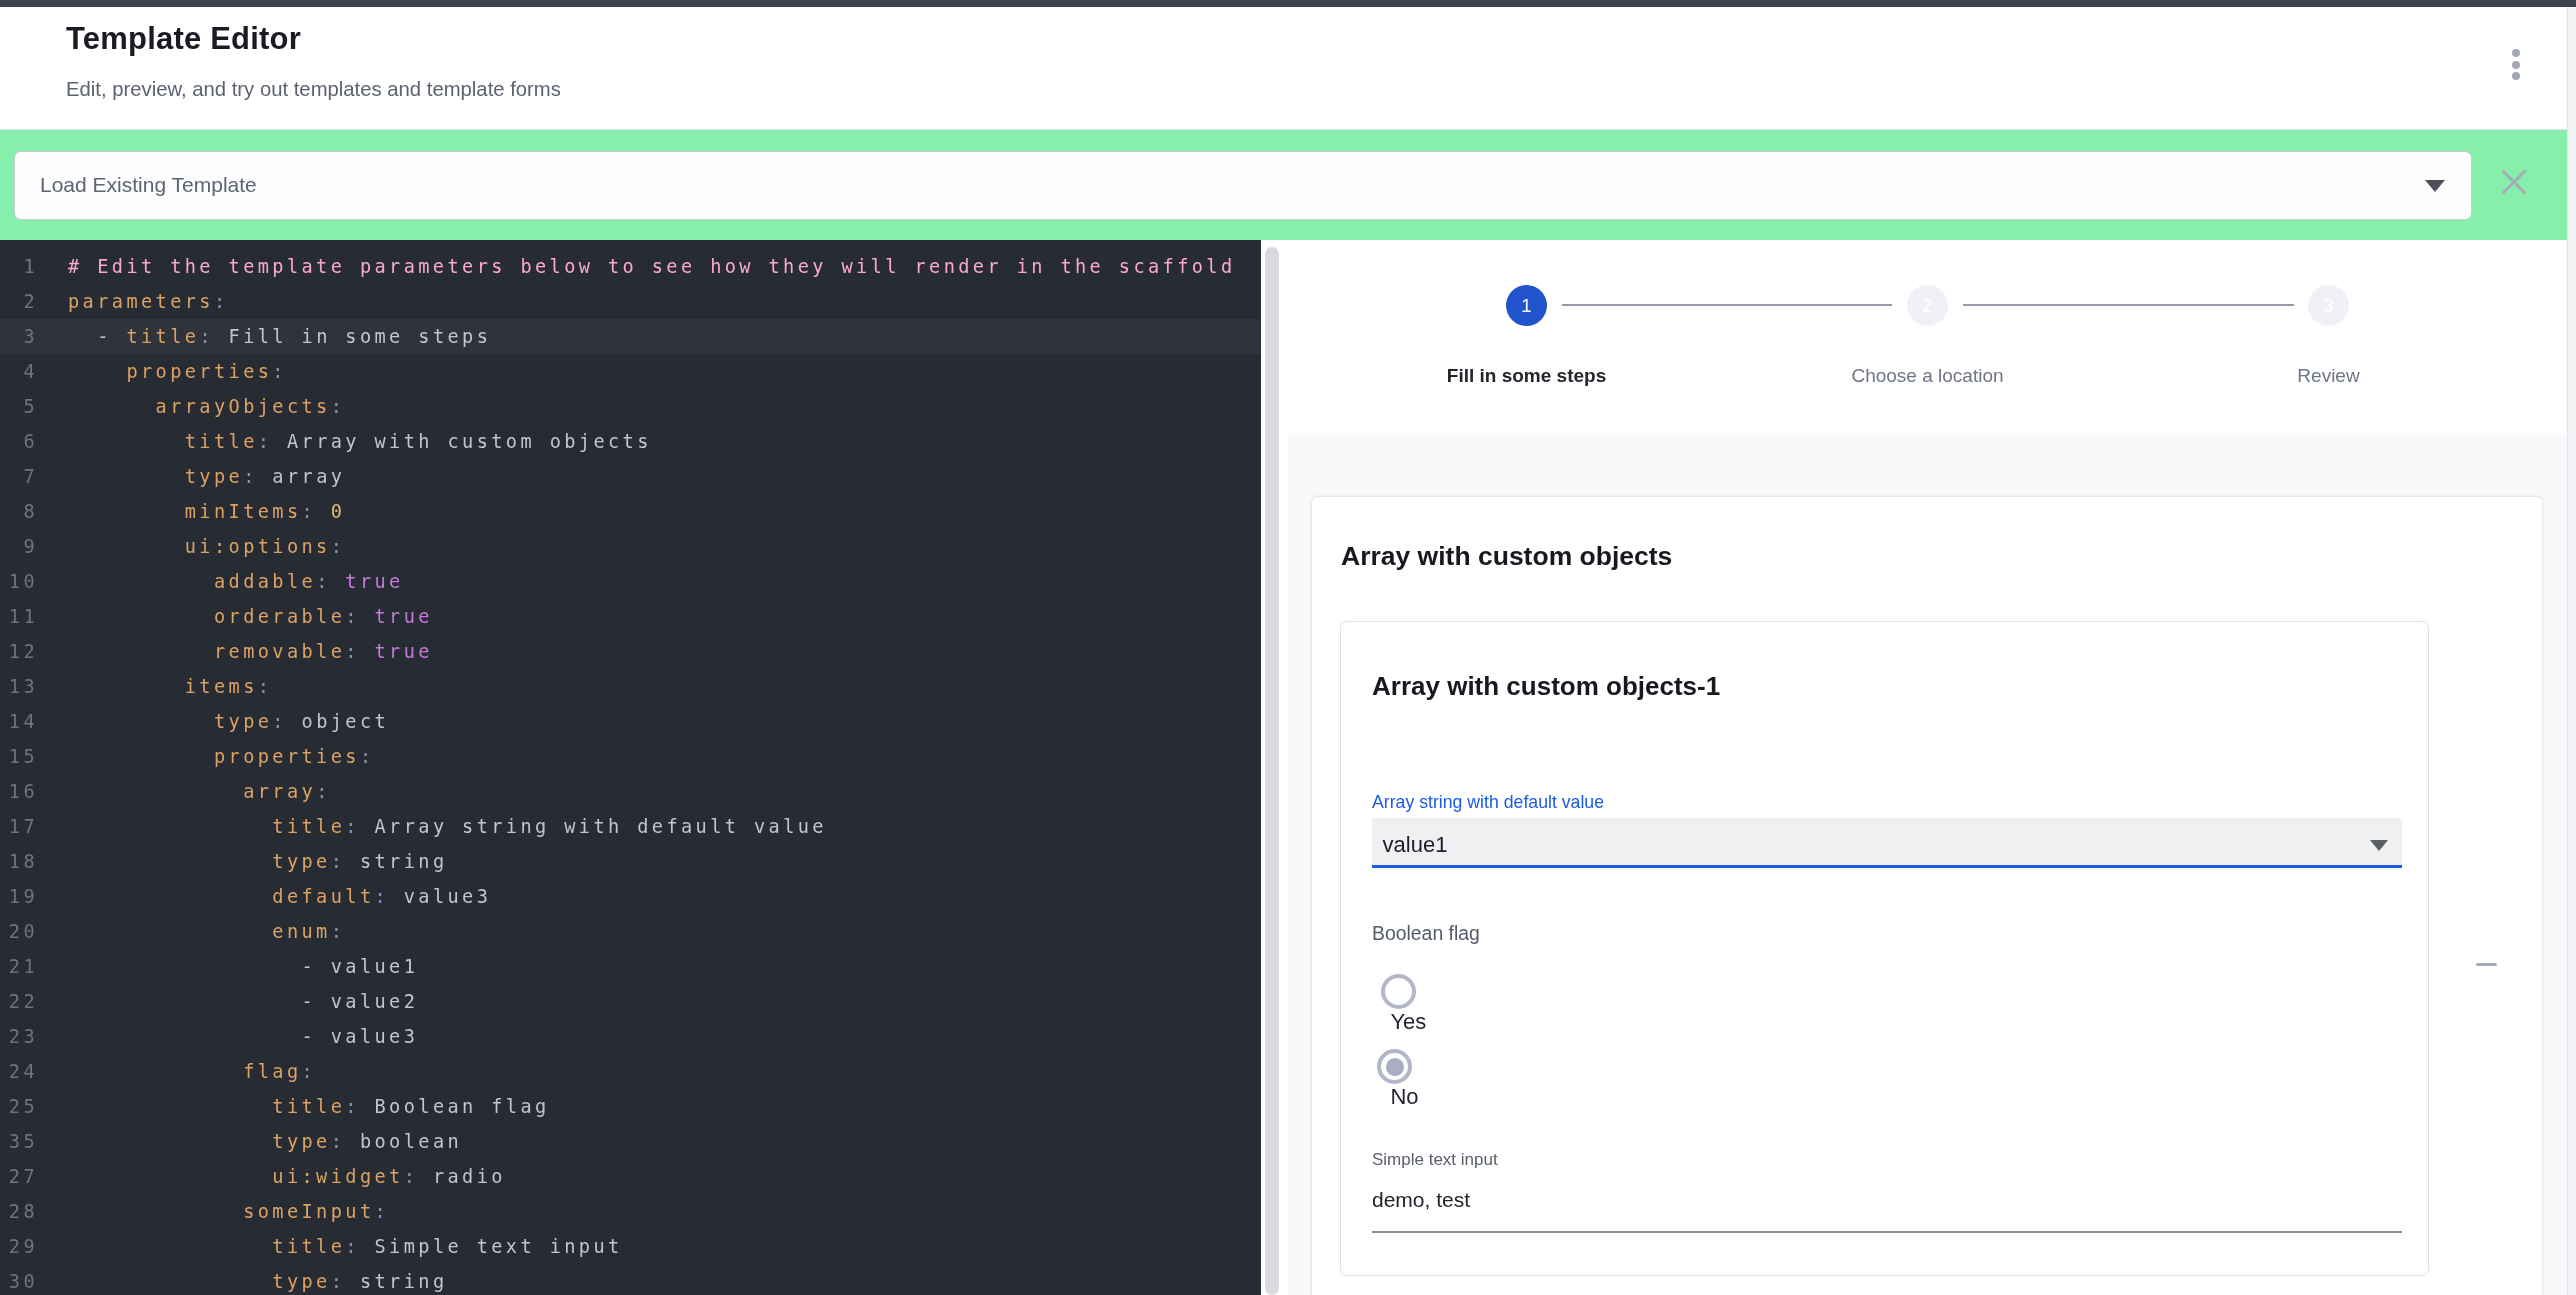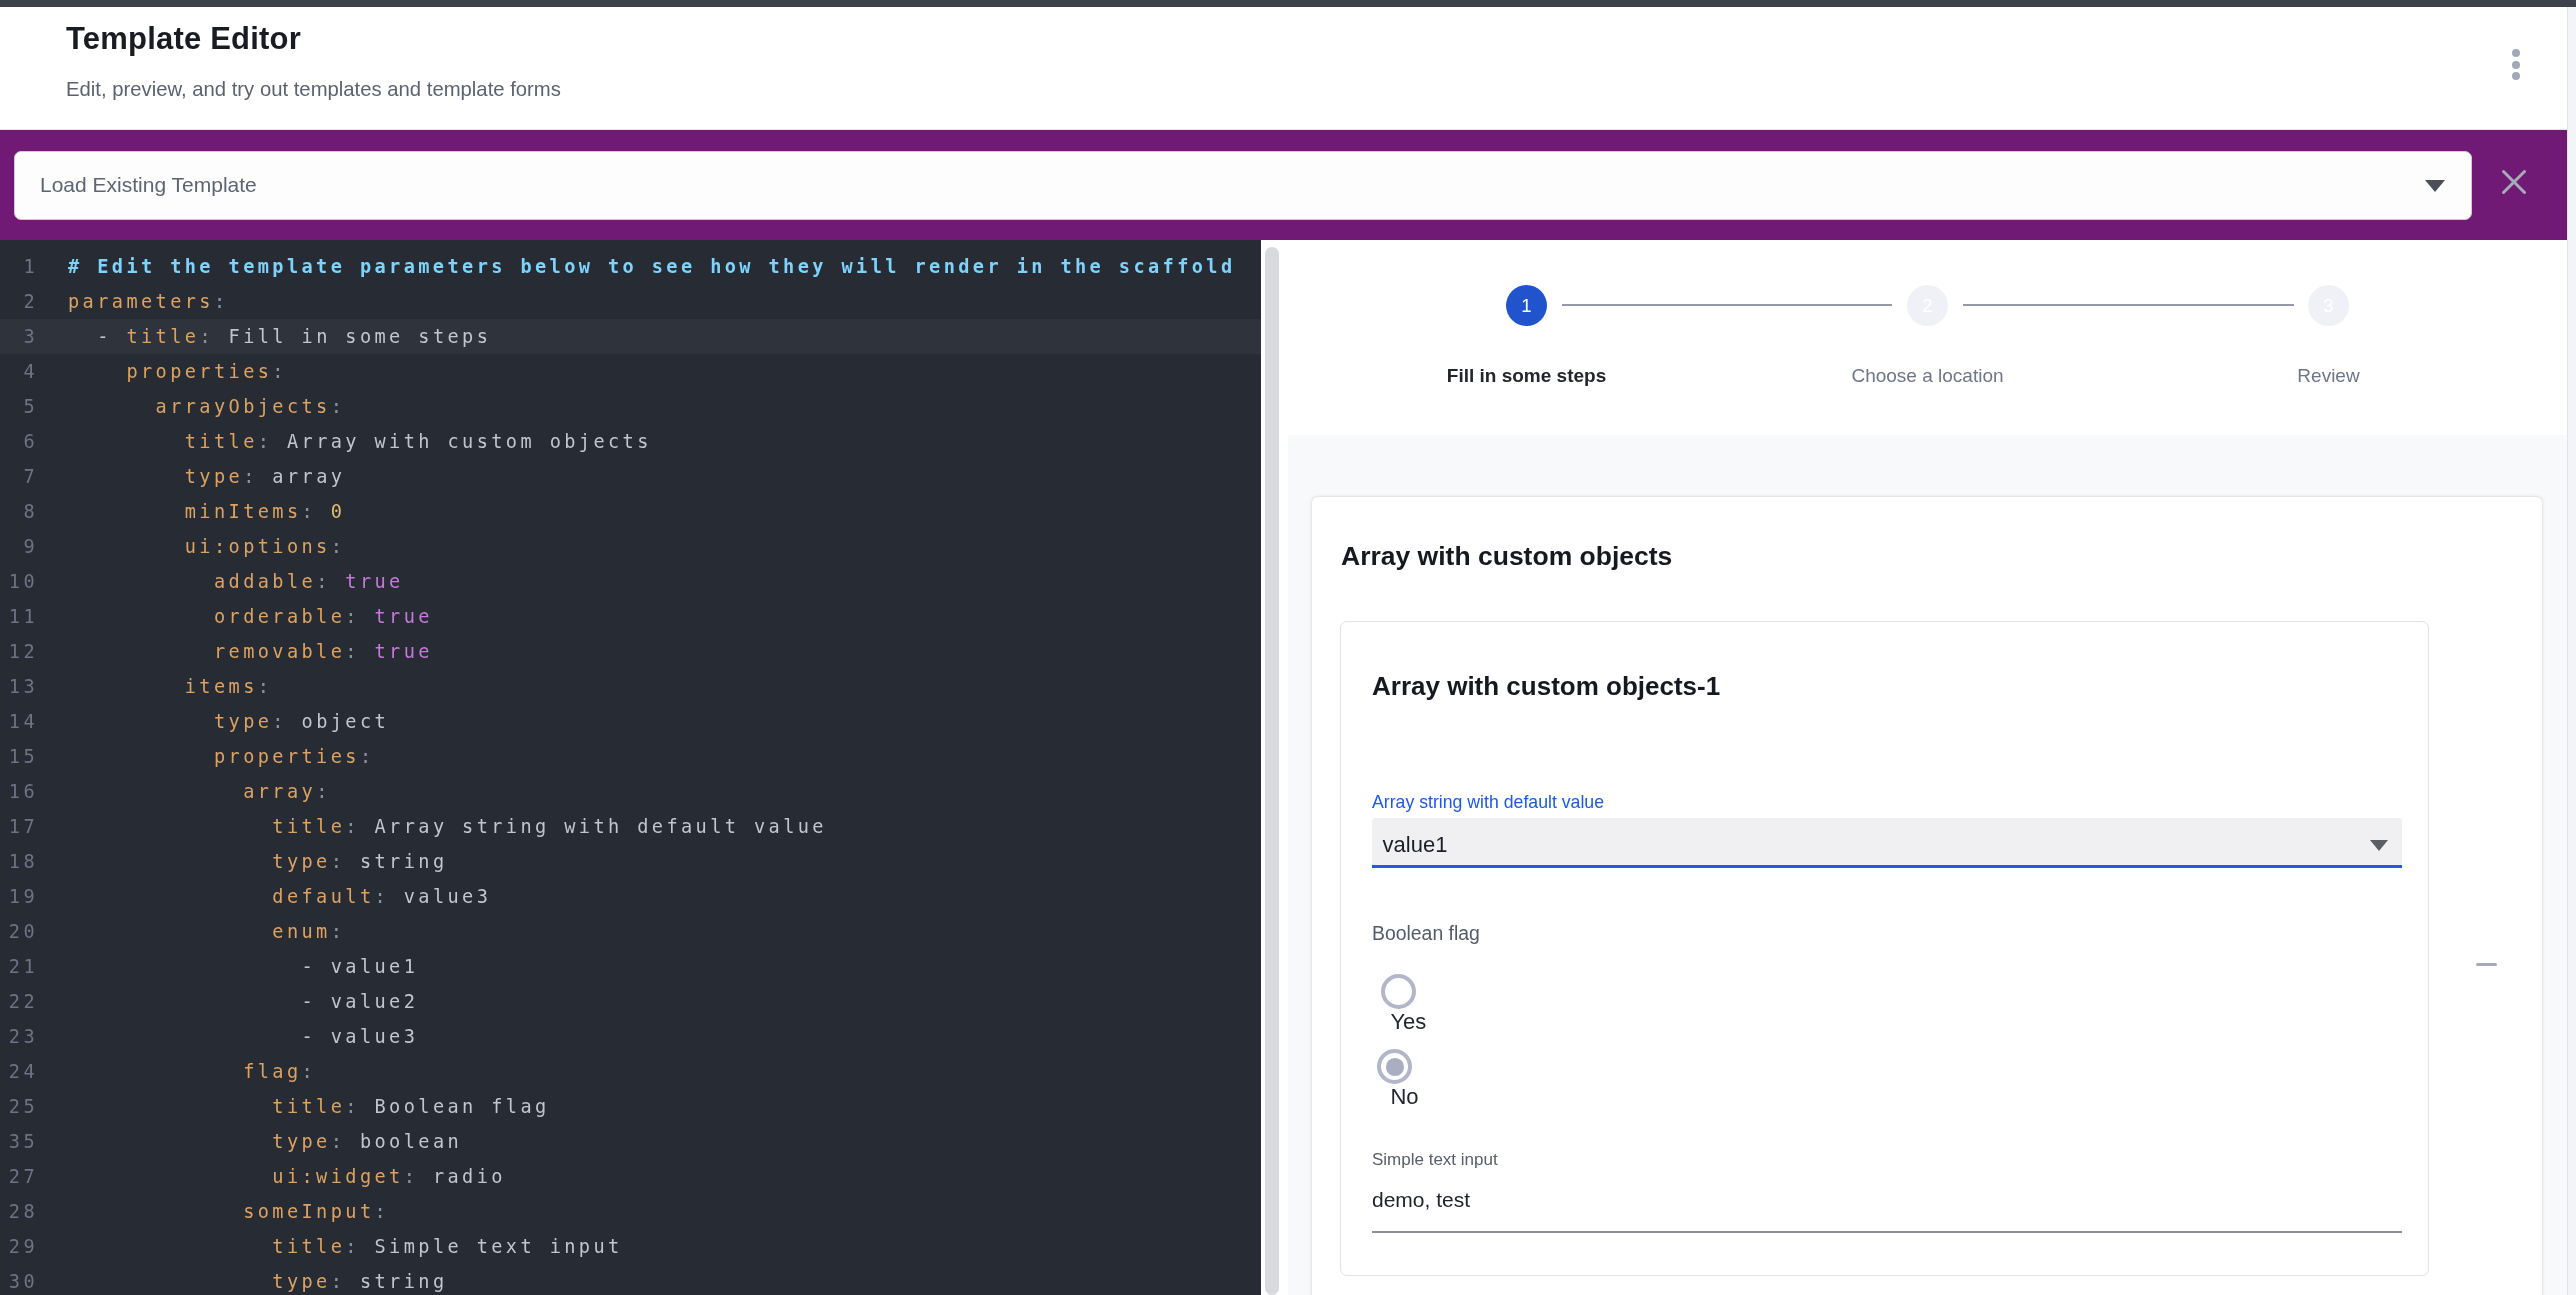--- a/index.html
+++ b/index.html
@@ -14,40 +14,40 @@
 
   
   .header { position:absolute; left:0; top:7px; width:2576px; height:123px; background:#ffffff; border-bottom:1.8px solid #e3e5ea; }
   .page-title { position:absolute; left:66px; top:14px; font-size:31px; font-weight:700; color:#191c22; letter-spacing:0.2px; }
   .page-subtitle { position:absolute; left:66px; top:71px; font-size:20.3px; color:#5b6270; }
   .kebab { position:absolute; left:2494px; top:35px; width:42px; height:58px; cursor:pointer; }
   .kebab i { position:absolute; left:17.7px; width:8px; height:8px; border-radius:50%; background:#a3a8b6; }
   .kebab i:nth-child(1){ top:7px; } .kebab i:nth-child(2){ top:18.6px; } .kebab i:nth-child(3){ top:30px; }
 
   
-  .toolbar { position:absolute; left:0; top:130px; width:2576px; height:110px; background:#701a75; }
+  .toolbar { position:absolute; left:0; top:130px; width:2576px; height:110px; background:#86efac; }
   .load-box { position:absolute; left:14px; top:21px; width:2458px; height:69px; background:#fdfdfe;
               border:1.8px solid #c8ccd4; border-radius:7px; }
   .load-placeholder { position:absolute; left:25px; top:0; height:65px; line-height:65px; font-size:21px; color:#5d6472; }
   .load-caret { position:absolute; right:26.5px; top:28px; width:0; height:0;
                 border-left:10.6px solid transparent; border-right:10.6px solid transparent; border-top:12.4px solid #4b5058; }
   .clear-btn { position:absolute; left:2491px; top:29px; width:46px; height:46px; cursor:pointer; }
   .clear-btn svg { position:absolute; left:8.8px; top:8.8px; }
 
   
   .main { position:absolute; left:0; top:240px; width:2576px; height:1055px; }
 
   
   .editor { position:absolute; left:0; top:0; width:1261px; height:1055px; background:#272b33; overflow:hidden;
             font-family:"DejaVu Sans Mono", monospace; padding-top:8.8px; cursor:text; }
   .cl { display:flex; height:35px; line-height:35px; white-space:pre; font-size:18.6px; letter-spacing:3.4px; }
   .cl.active { background:#2e333c; }
   .ln { display:inline-block; width:38px; text-align:right; color:#6b7384; flex:0 0 38px; }
   .code { margin-left:30px; }
-  .tk-cm { color:#7dd3fc;font-weight:bold; }
+  .tk-cm { color:#f9a8d4; }
   .tk-k  { color:#dca263; }
   .tk-p  { color:#8a92a0; }
   .tk-v  { color:#bfc6cf; }
   .tk-b  { color:#c678dd; }
   .tk-n  { color:#e2bc6d; }
 
   
   .divider { position:absolute; left:1261px; top:0; width:26.5px; height:1055px; background:#ffffff; }
   .divider .bar { position:absolute; left:3.5px; top:7px; width:14px; height:1048px; border-radius:7px; background:#d9dadd; cursor:col-resize; }
 

